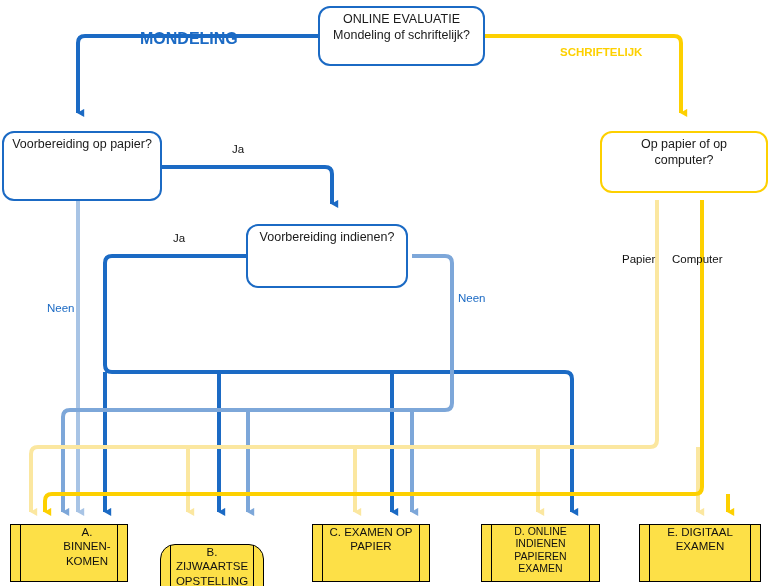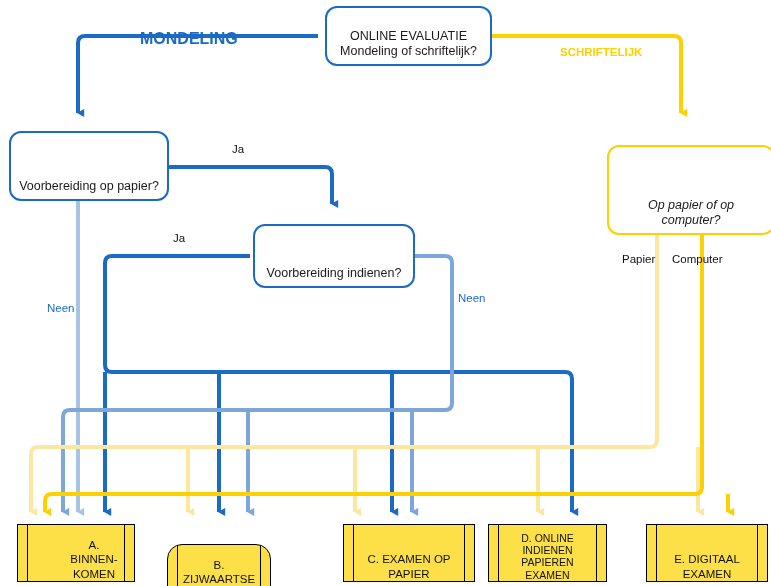--- a/index.html
+++ b/index.html
@@ -1,21 +1,21 @@
 <!DOCTYPE html>
 <html><head>
 <meta charset="utf-8">
 <style>
   html,body{margin:0;padding:0;background:#ffffff;}
   body{width:771px;height:586px;font-family:"Liberation Sans",sans-serif;}
   #stage{position:relative;width:771px;height:586px;overflow:hidden;background:#fff;}
   svg.layer{position:absolute;left:0;top:0;width:771px;height:586px;}
 
-  .node{position:absolute;box-sizing:border-box;display:flex;align-items:flex-end;
-        justify-content:center;text-align:center;background:#ffffff;margin-left:7px;}
+  .node{position:absolute;box-sizing:border-box;display:flex;align-items:flex-start;
+        justify-content:center;text-align:center;background:#ffffff;}
   .decision{border:2px solid #1b6ac4;border-radius:12px;color:#1a1a1a;
             font-size:12.5px;line-height:1.25;padding:4px 8px;}
   .decision.yellow{border-color:#fdd000;}
   .decision.start{font-size:12.5px;}
   .start-line1{display:block;}
   .start-line2{display:block;}
 
   .proc{border:1.4px solid #000000;background:#fde047;}
   .proc .bar{position:absolute;top:0;bottom:0;width:1.4px;background:#000;}
   .proc .barL{left:9px;}
@@ -98,39 +98,39 @@
   </div>
 
   <div class="node decision" style="left:2px;top:131px;width:160px;height:70px;">
     <span>Voorbereiding op papier?</span>
   </div>
 
   <div class="node decision" style="left:246px;top:224px;width:162px;height:64px;">
     <span>Voorbereiding indienen?</span>
   </div>
 
-  <div class="node decision yellow" style="left:600px;top:145px;width:168px;height:90px;font-style:italic;">
+  <div class="node decision yellow" style="left:600px;top:131px;width:168px;height:62px;">
     <span>Op papier of op computer?</span>
   </div>
 
   <div class="node proc" style="left:10px;top:524px;width:118px;height:58px;padding-left:36px;">
     <span class="bar barL"></span>
     <span class="bar barR"></span>
     <span class="ptext" style="white-space:pre-line;">A. BINNEN-
 KOMEN</span>
   </div>
 
   <div class="node proc" style="left:160px;top:544px;width:104px;height:58px;border-radius:15px;">
     <span class="bar barL"></span>
     <span class="bar barR"></span>
     <span class="ptext" style="white-space:pre-line;">B. ZIJWAARTSE
 OPSTELLING</span>
   </div>
 
-  <div class="node proc" style="left:336px;top:524px;width:132px;height:58px;">
+  <div class="node proc" style="left:312px;top:524px;width:118px;height:58px;">
     <span class="bar barL"></span>
     <span class="bar barR"></span>
     <span class="ptext" style="white-space:pre-line;">C. EXAMEN OP
 PAPIER</span>
   </div>
 
   <div class="node proc" style="left:481px;top:524px;width:119px;height:58px;">
     <span class="bar barL"></span>
     <span class="bar barR"></span>
     <span class="ptext" style="white-space:pre-line;font-size:10.5px;line-height:1.18;">D. ONLINE

